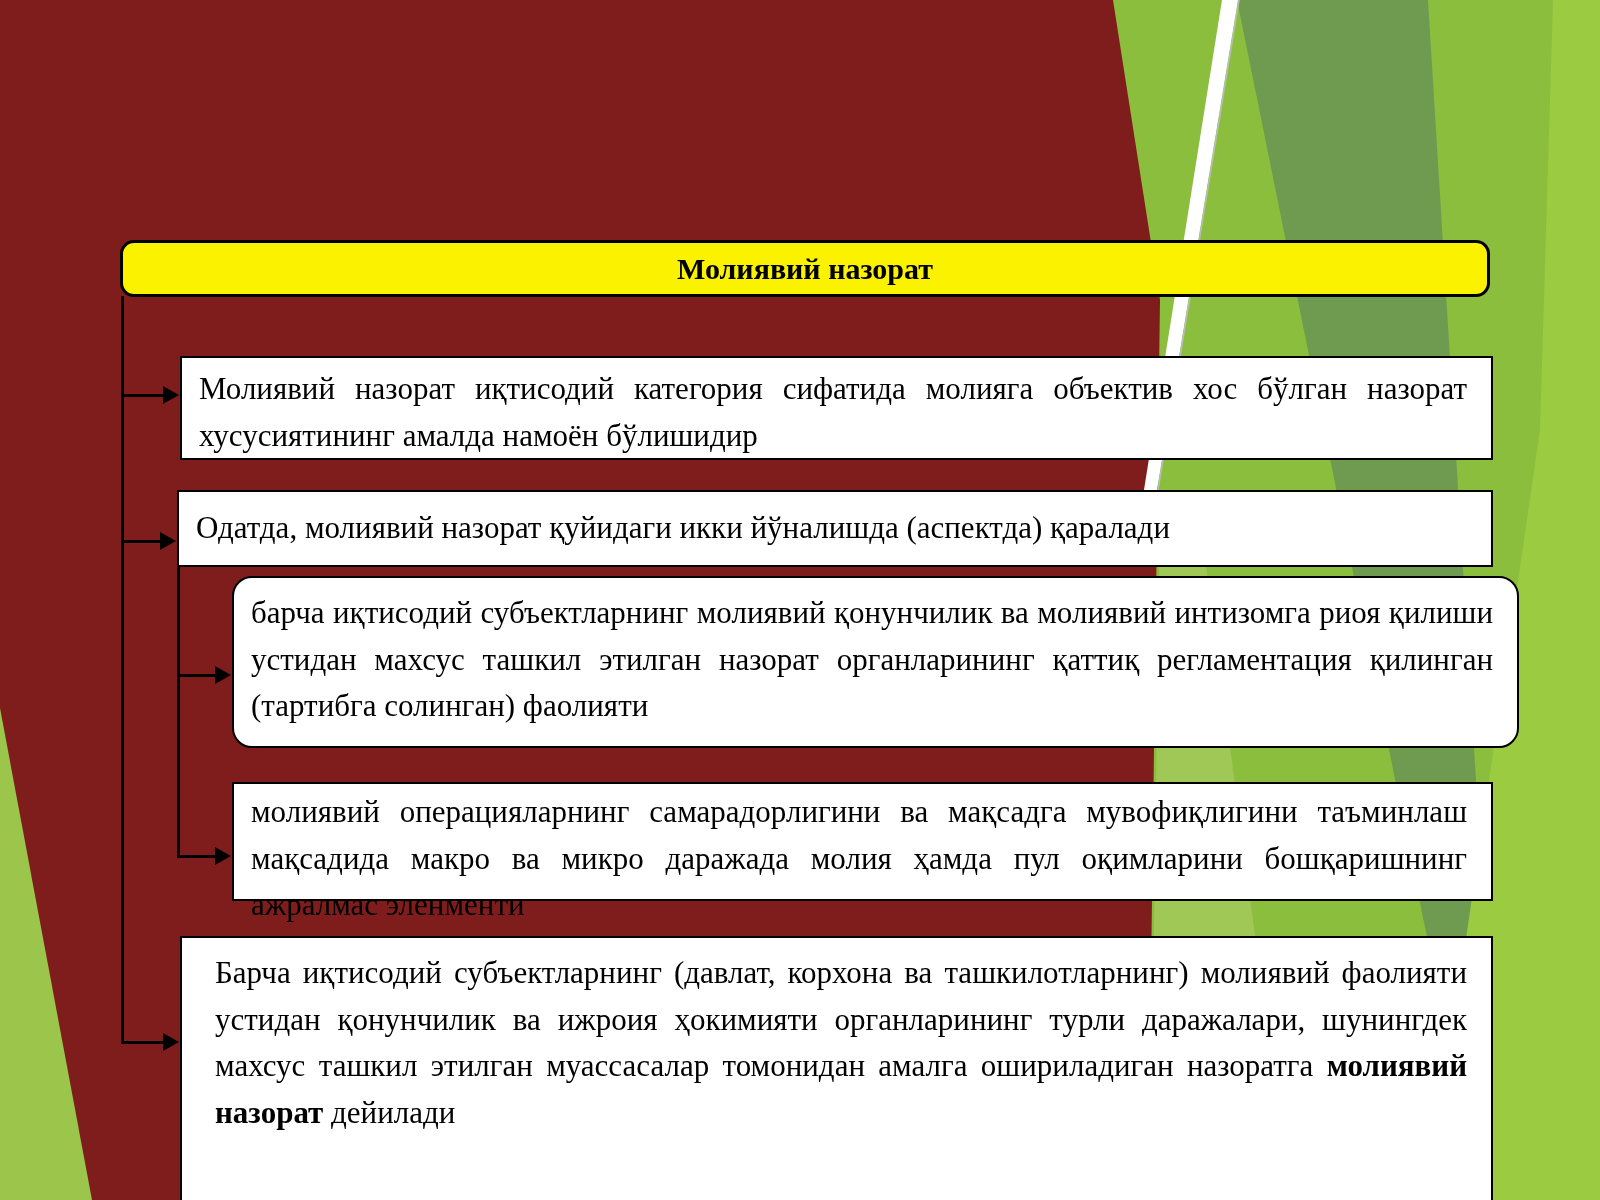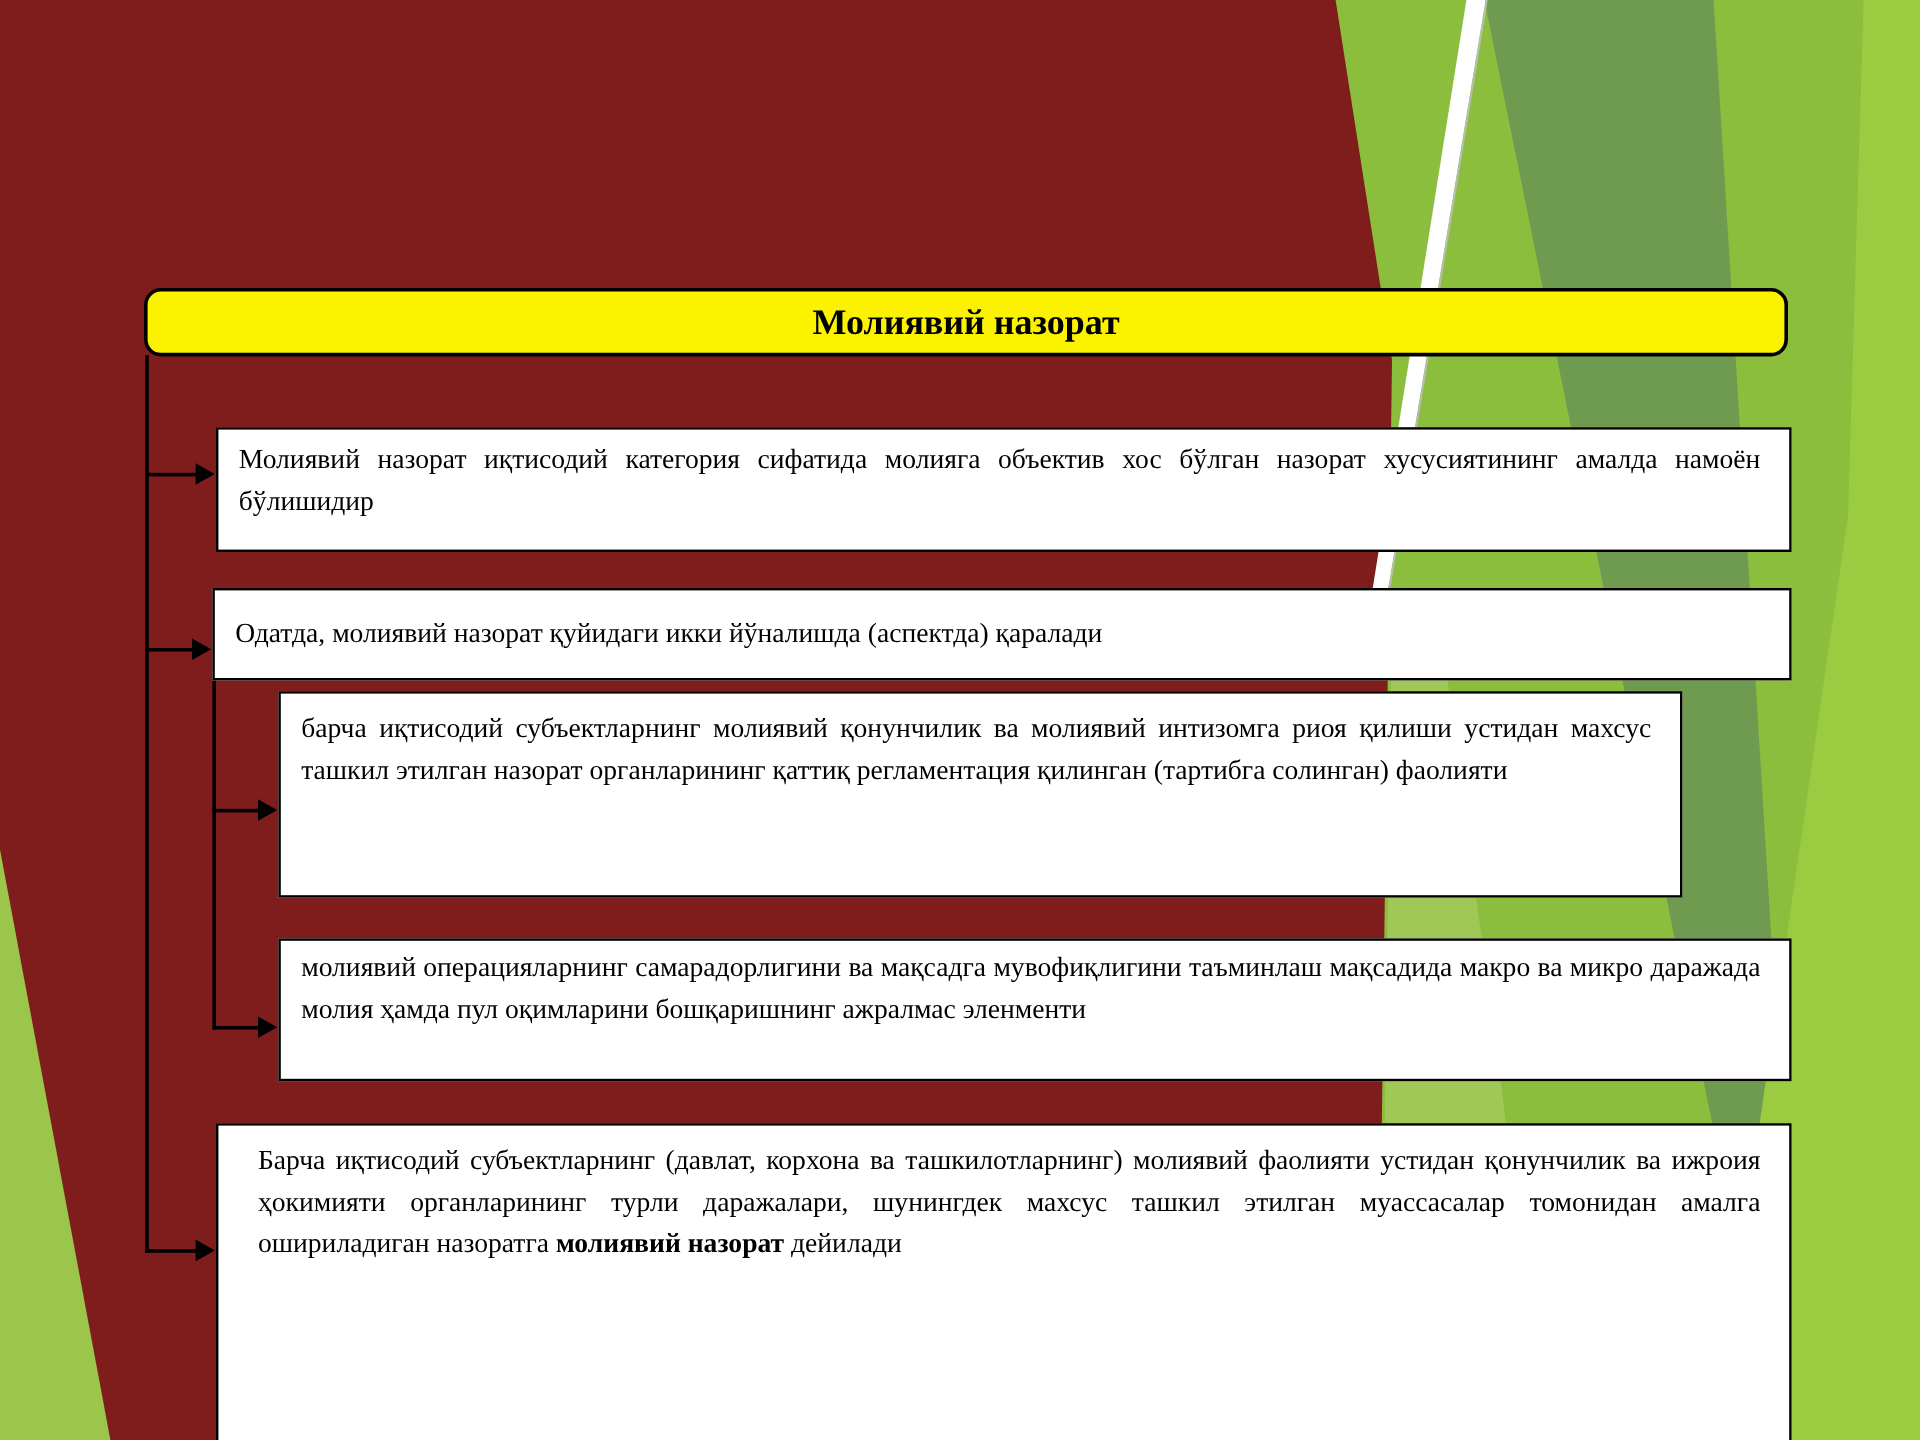--- a/index.html
+++ b/index.html
@@ -20,28 +20,28 @@
     box-sizing:border-box;
     display:flex;align-items:center;justify-content:center;
     font-size:30px;font-weight:bold;
     z-index:3;
   }
   .tbox{
     position:absolute;
     background:#ffffff;
     border:2.5px solid #000;
     box-sizing:border-box;
-    font-size:23px;line-height:1.5;
+    font-size:31px;line-height:1.5;
     text-align:justify;
     z-index:3;
   }
   #box-definition {left:180px;top:356px;width:1313px;height:104px;padding:8px 24px 0 17px;}
   #box-intro      {left:177px;top:490px;width:1316px;height:77px;padding:0 24px 0 17px;
                    display:flex;align-items:center;text-align:right;}
-  #box-aspect1    {left:232px;top:576px;width:1170px;height:172px;padding:12px 24px 0 17px;}
+  #box-aspect1    {left:232px;top:576px;width:1287px;height:172px;padding:12px 24px 0 17px;border-radius:20px;}
   #box-aspect2    {left:232px;top:782px;width:1261px;height:119px;padding:5px 24px 0 17px;}
   #box-conclusion {left:180px;top:936px;width:1313px;height:283px;padding:12px 24px 0 33px;}
   .bold-inline{font-weight:bold;}
 
   .vline,.hline{position:absolute;background:#000;z-index:2;}
   .vline{width:3px;}
   .hline{height:3px;}
   #main-vline{left:121px;top:296px;height:748px;}
   #sub-vline{left:177px;top:567px;height:291px;}
   #hline-1{left:121px;top:394px;width:44px;}

